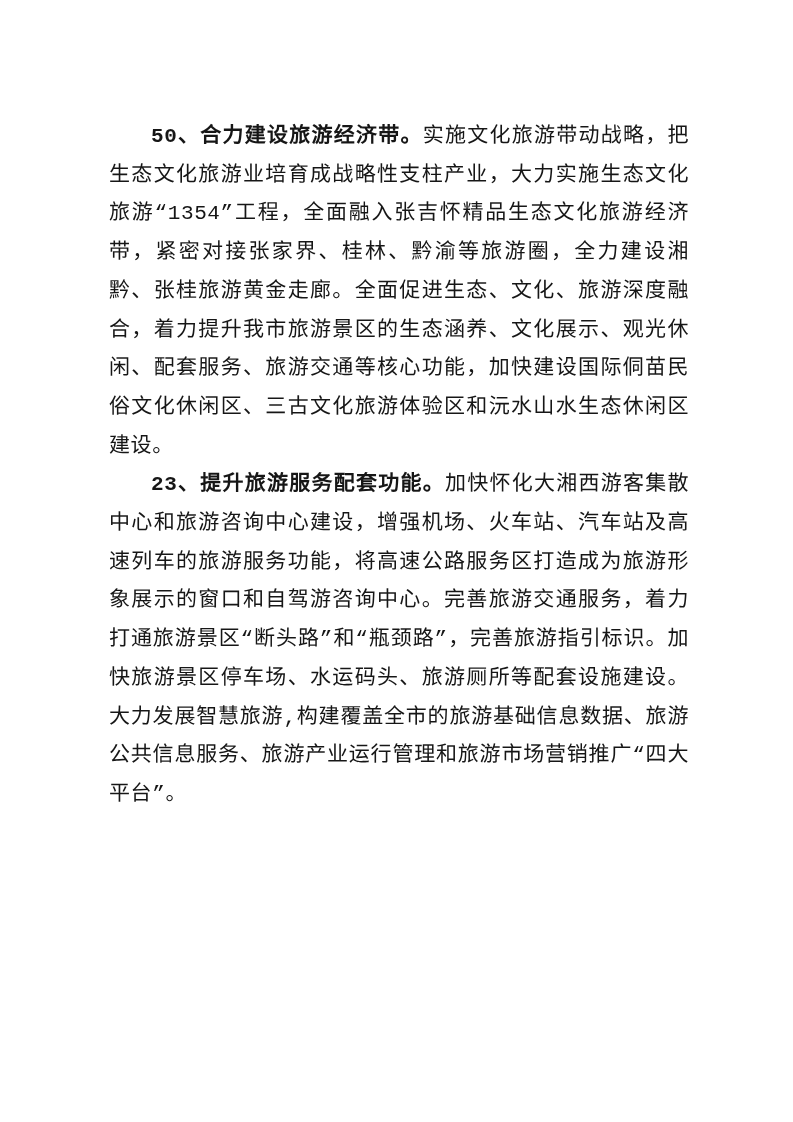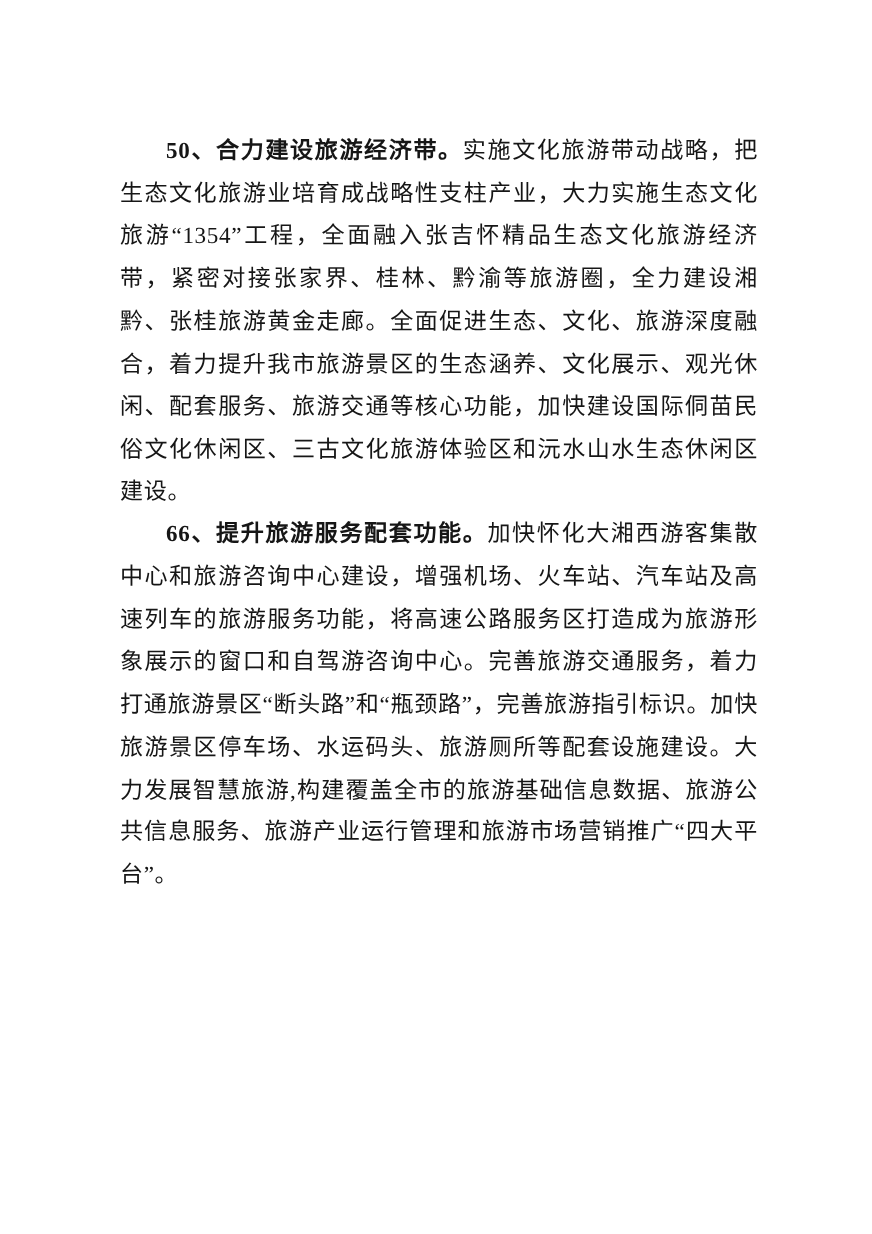--- a/index.html
+++ b/index.html
@@ -6,21 +6,21 @@
     margin: 0;
     padding: 0;
     background: #ffffff;
   }
   .page {
     position: relative;
     width: 793px;
     height: 824px;
     background: #ffffff;
     overflow: hidden;
-    font-family: Liberation Serif, serif;
+    font-family: Liberation Mono, monospace;
     color: #161616;
   }
   .content {
     position: absolute;
     top: 118px;
     left: 109px;
     width: 580px;
   }
   p.para {
     margin: 0;
@@ -44,16 +44,16 @@
     line-height: 24px;
     color: #161616;
   }
 </style>
 </head>
 <body>
 
 <div class="page">
   <div class="content">
     <p class="para"><span class="lead">50、合力建设旅游经济带。</span><span>实施文化旅游带动战略，把生态文化旅游业培育成战略性支柱产业，大力实施生态文化旅游“1354”工程，全面融入张吉怀精品生态文化旅游经济带，紧密对接张家界、桂林、黔渝等旅游圈，全力建设湘黔、张桂旅游黄金走廊。全面促进生态、文化、旅游深度融合，着力提升我市旅游景区的生态涵养、文化展示、观光休闲、配套服务、旅游交通等核心功能，加快建设国际侗苗民俗文化休闲区、三古文化旅游体验区和沅水山水生态休闲区建设。</span></p>
-    <p class="para"><span class="lead">66、提升旅游服务配套功能。</span><span>加快怀化大湘西游客集散中心和旅游咨询中心建设，增强机场、火车站、汽车站及高速列车的旅游服务功能，将高速公路服务区打造成为旅游形象展示的窗口和自驾游咨询中心。完善旅游交通服务，着力打通旅游景区“断头路”和“瓶颈路”，完善旅游指引标识。加快旅游景区停车场、水运码头、旅游厕所等配套设施建设。大力发展智慧旅游,构建覆盖全市的旅游基础信息数据、旅游公共信息服务、旅游产业运行管理和旅游市场营销推广“四大平台”。</span></p>
+    <p class="para"><span class="lead">23、提升旅游服务配套功能。</span><span>加快怀化大湘西游客集散中心和旅游咨询中心建设，增强机场、火车站、汽车站及高速列车的旅游服务功能，将高速公路服务区打造成为旅游形象展示的窗口和自驾游咨询中心。完善旅游交通服务，着力打通旅游景区“断头路”和“瓶颈路”，完善旅游指引标识。加快旅游景区停车场、水运码头、旅游厕所等配套设施建设。大力发展智慧旅游,构建覆盖全市的旅游基础信息数据、旅游公共信息服务、旅游产业运行管理和旅游市场营销推广“四大平台”。</span></p>
   </div>
   <div class="page-number">20</div>
 </div>
 
 </body></html>

